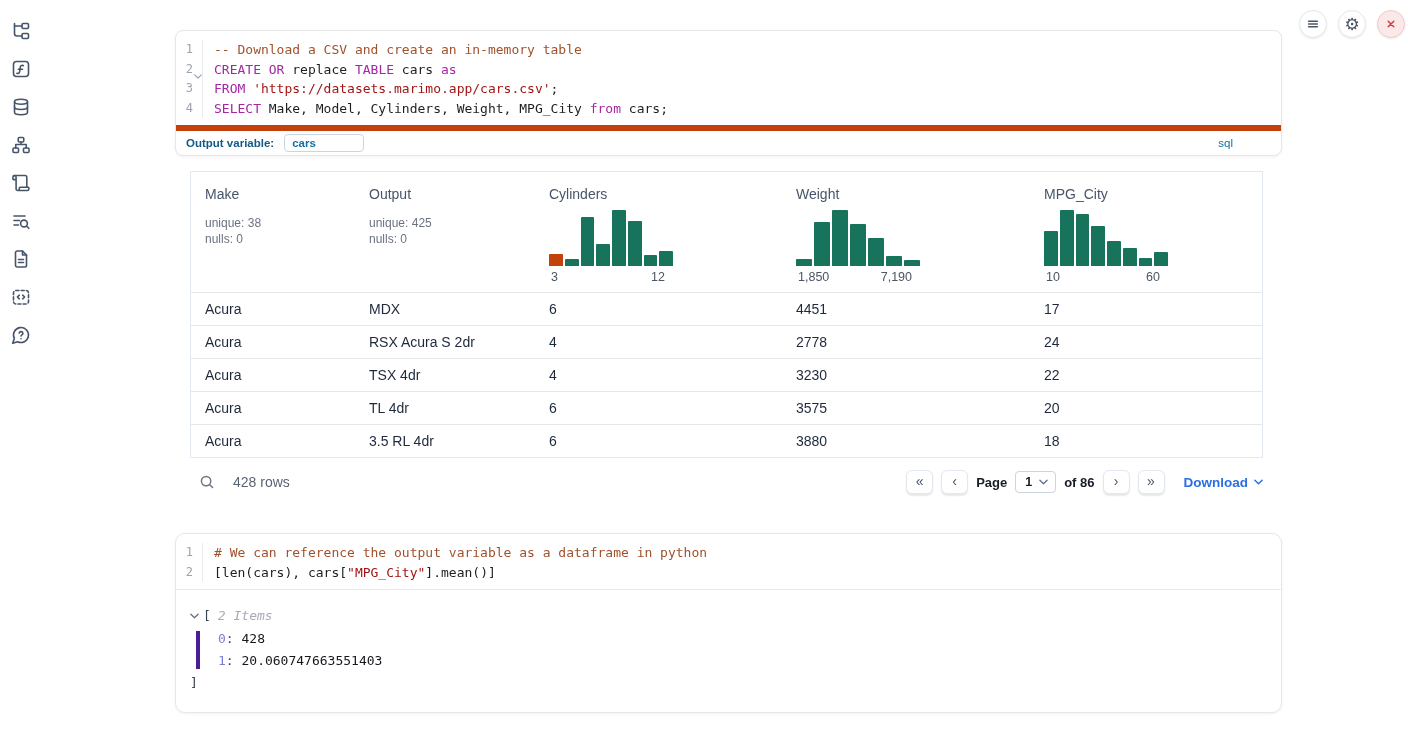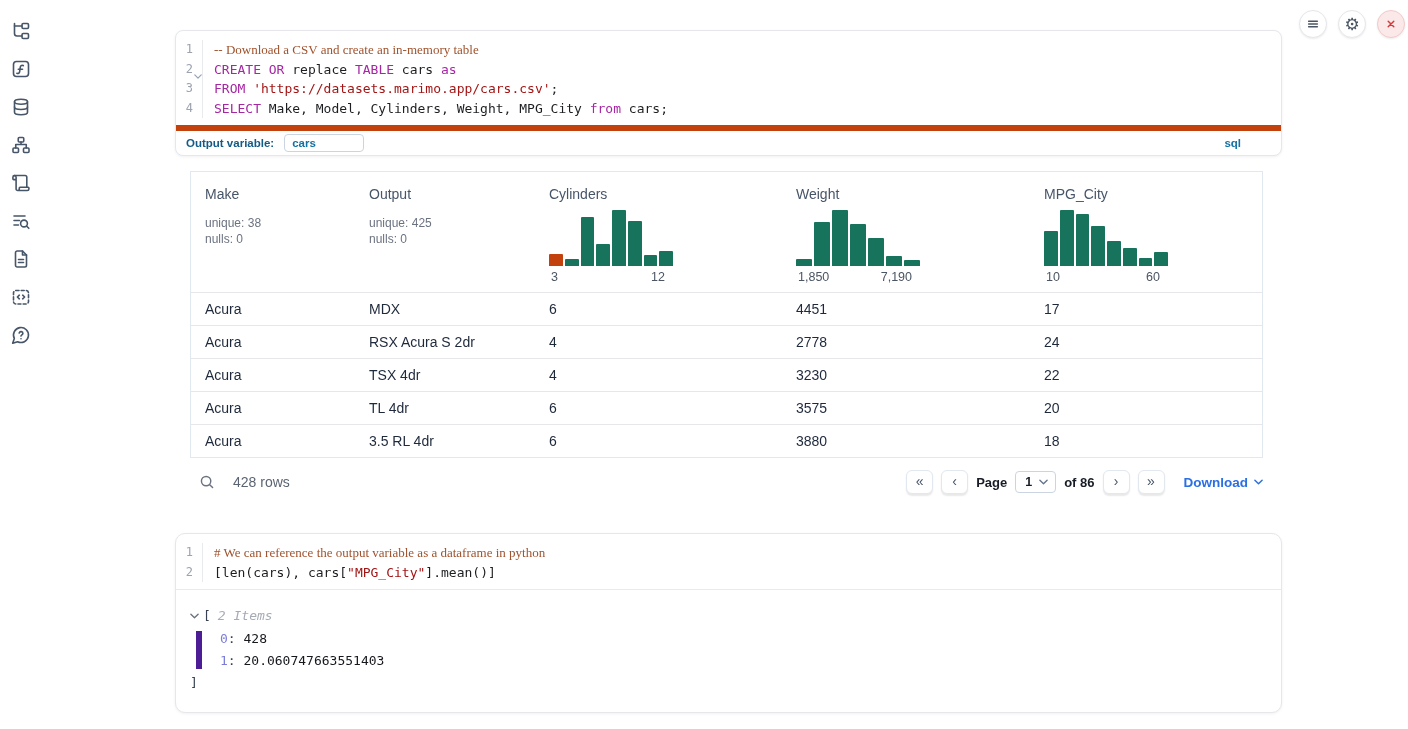--- a/index.html
+++ b/index.html
@@ -35,30 +35,30 @@
   }
   .code { padding:9px 0 7px; font-family:"DejaVu Sans Mono", monospace; font-size:13px; line-height:19.5px; }
   .code-line { display:flex; }
   .ln {
     width:27px; flex:none; text-align:right; padding-right:9px; color:#9ca3af; font-size:12px;
     border-right:1px solid #e8eaee; position:relative; font-family:"DejaVu Sans Mono", monospace;
   }
   .fold { position:absolute; right:0; bottom:0; color:#94a3b8; }
   .code-text { margin-left:11px; white-space:pre; color:#1c1e21; }
   .tok-keyword { color:#a626a4;margin-top:28px; }
-  .tok-comment { color:#a0522d;font-family:Liberation Serif, serif; }
+  .tok-comment { color:#a0522d; }
   .tok-string  { color:#a31515; }
 
   .editor-footer { border-top:6px solid #c2410c; height:30px; display:flex; align-items:center; padding:0 10px; }
   .ov-label { font-size:11.5px; font-weight:bold; color:#135a86; }
   .ov-input {
     margin-left:10px; width:80px; height:18px; line-height:16px; border:1px solid #cbd5e1; border-radius:4px;
     padding:0 7px; font-size:11.5px; font-weight:bold; color:#1371a3; background:#fff;
   }
-  .lang-badge { margin-left:auto; margin-right:30px; font-size:11.5px; font-weight:bold; color:#1371a3; }
+  .lang-badge { margin-left:auto; margin-right:38px; font-size:11.5px; font-weight:normal; color:#1371a3; }
 
   
   .table-card { margin:15px 19px 0 15px; border:1px solid #e2e8f0; border-radius:0; overflow:hidden; background:#fff; }
   .thead { display:grid; grid-template-columns:164px 180px 247px 248px 1fr; }
   .th { padding:14px 8px 8px 14px; }
   .col-label { font-size:14px; color:#475569; }
   .stats { margin-top:13px; font-size:12px; line-height:16px; color:#6b7280; }
   .hist { margin-top:8px; width:124px; }
   .bars { display:flex; align-items:flex-end; gap:2px; height:56px; }
   .bar { flex:1; border-radius:1px 1px 0 0; }
@@ -87,21 +87,21 @@
 
   
   .py-cell { margin-top:35px; }
   .py-card { border:1px solid #e5e7eb; border-radius:10px; overflow:hidden; background:#fff; box-shadow:0 1px 3px rgba(0,0,0,.06); }
   .py-card .code { border-bottom:1px solid #e8eaee; }
   .py-output { padding:17px 14px 22px; font-family:"DejaVu Sans Mono", monospace; font-size:13px; color:#1f2937; }
   .tree-head { display:flex; align-items:center; height:17px; }
   .tree-chev { color:#6b7280; margin-right:4px; display:flex; }
   .bracket { color:#374151; }
   .items-label { color:#a6abb5; font-style:italic; margin-left:7px; }
-  .tree-body { margin-left:6px; border-left:6px solid #4c1d95; padding-left:18px; margin-top:7px; }
+  .tree-body { margin-left:6px; border-left:4px solid #4c1d95; padding-left:18px; margin-top:7px; }
   .tree-entry { height:16px; margin-bottom:6px; }
   .tkey { color:#7b7ed8; }
   .tsep { color:#374151; }
   .tval { color:#16181d; }
   .tree-close { margin-top:3px; color:#374151; }
 </style>
 </head>
 <body>
 
 <aside class="sidebar">

